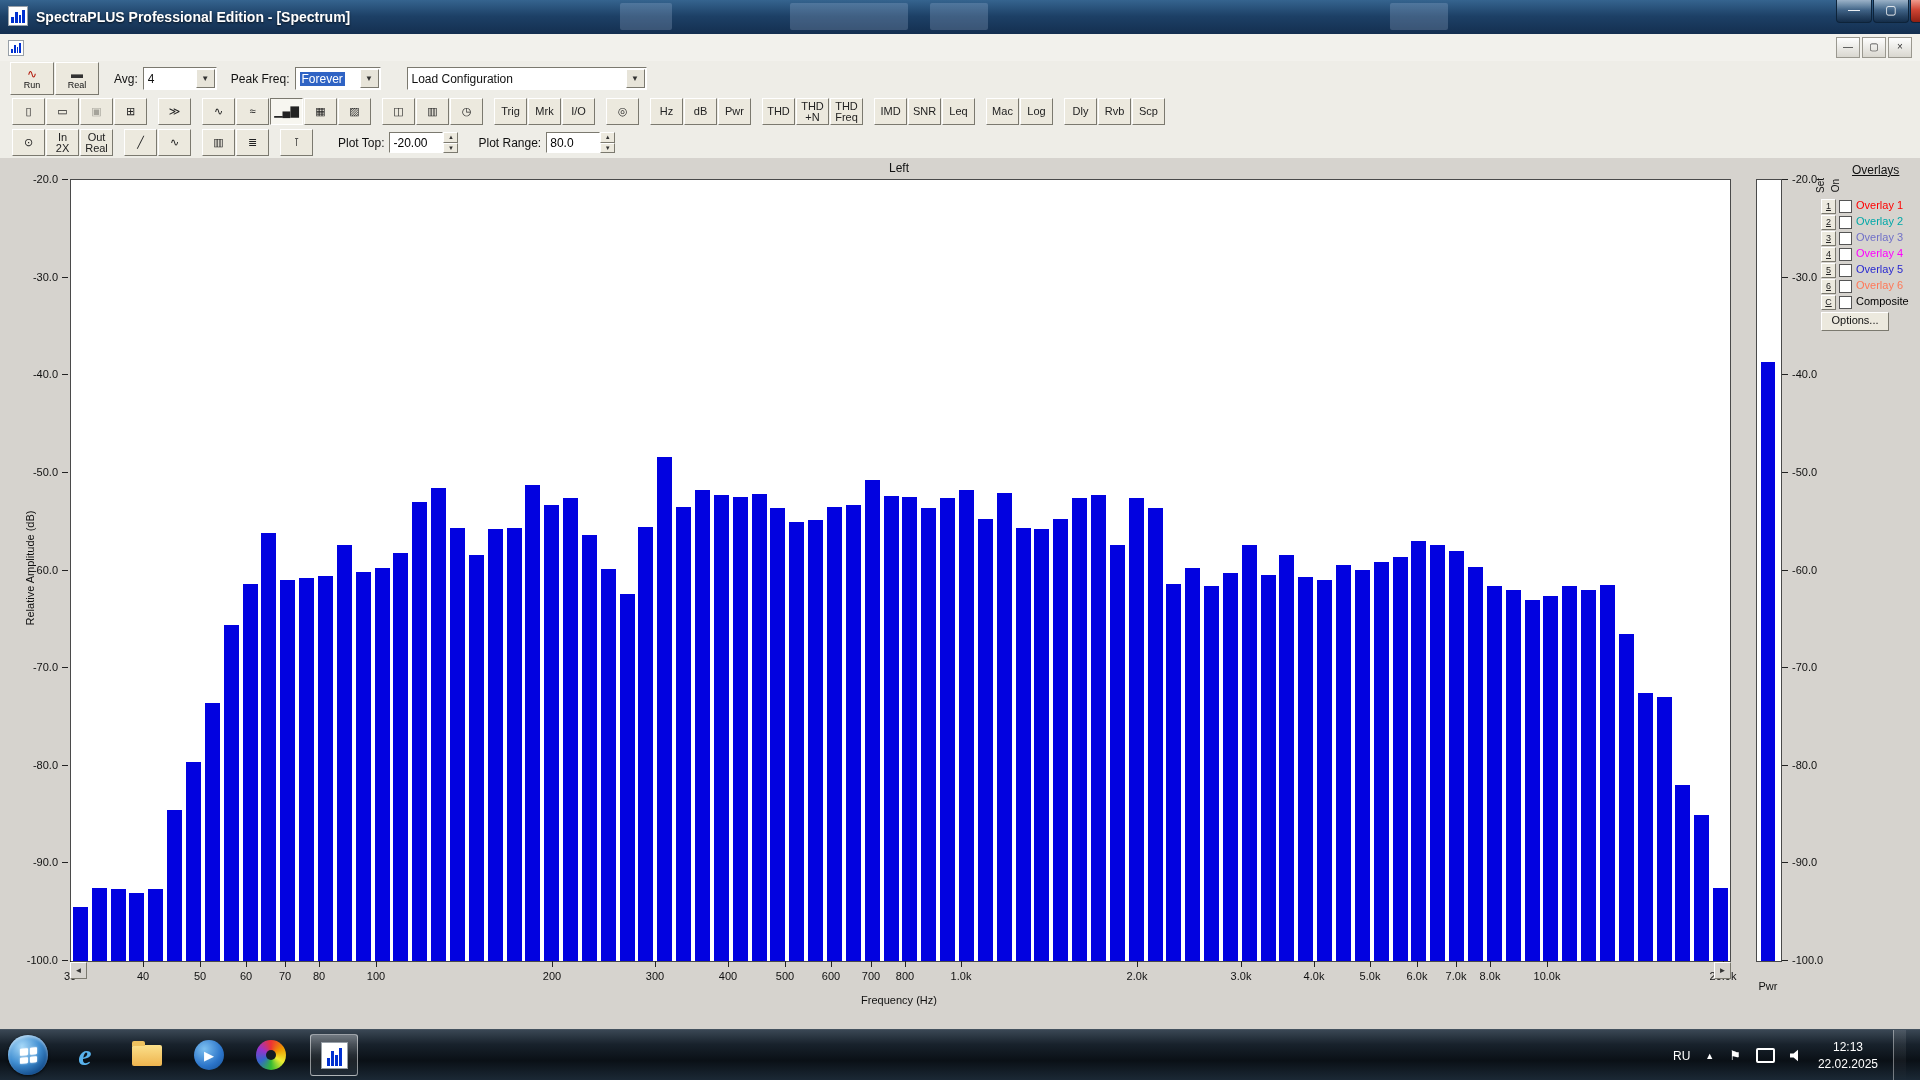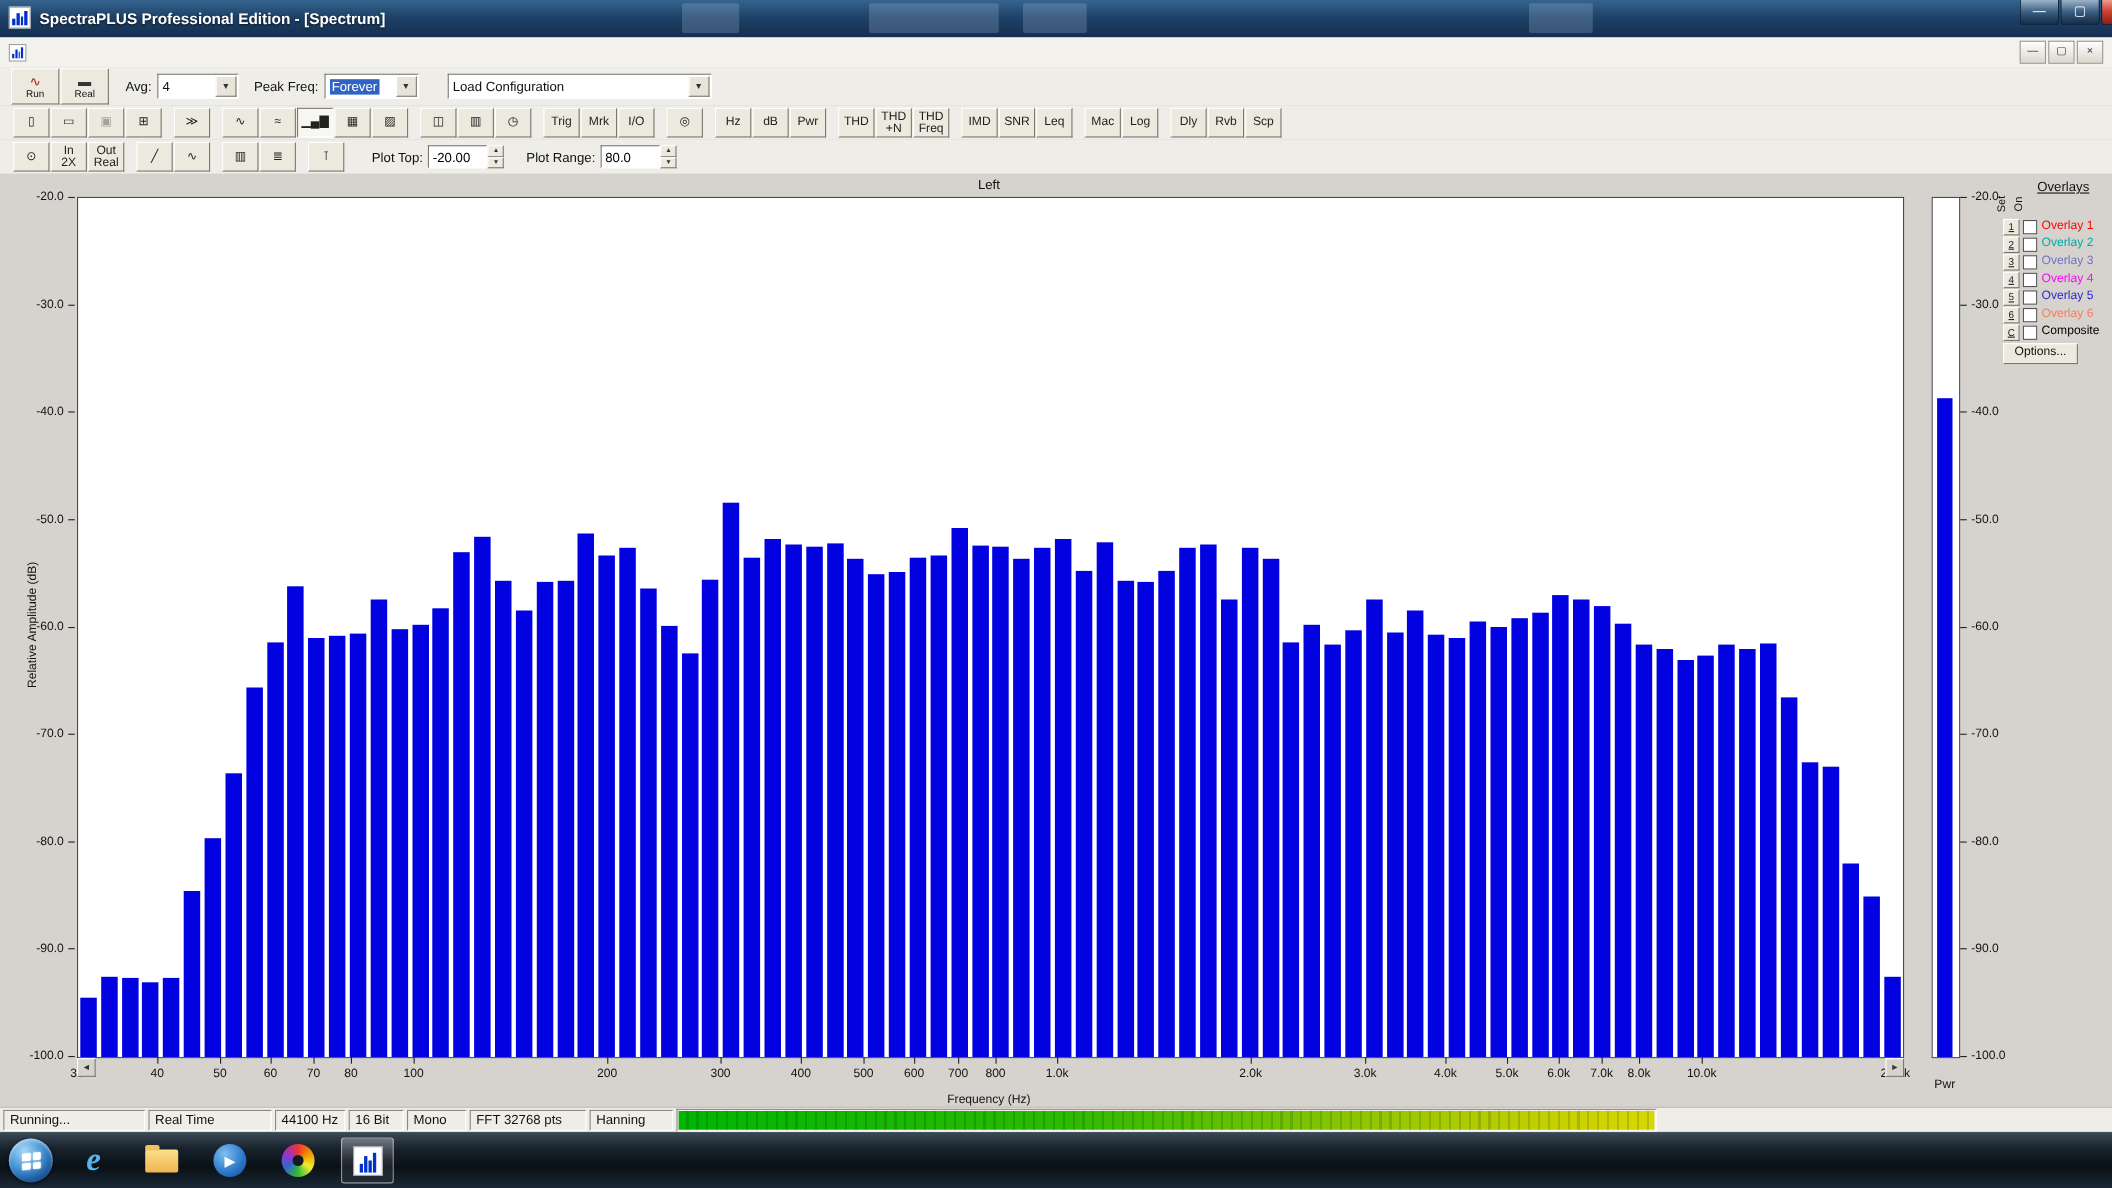--- a/index.html
+++ b/index.html
@@ -402,32 +402,20 @@
     
     <span class="ov-title">Overlays</span>
     <span class="ov-col" style="left:1813px;top:22px;">Set</span>
     <span class="ov-col" style="left:1829px;top:22px;">On</span>
     <span id="overlay-rows"><div class="ov-num" style="left: 1821px; top: 41px;">1</div><div class="ov-check" style="left: 1839px; top: 42px;"></div><div class="ov-label" style="left: 1856px; top: 41px; color: rgb(255, 0, 0);">Overlay 1</div><div class="ov-num" style="left: 1821px; top: 57px;">2</div><div class="ov-check" style="left: 1839px; top: 58px;"></div><div class="ov-label" style="left: 1856px; top: 57px; color: rgb(0, 168, 168);">Overlay 2</div><div class="ov-num" style="left: 1821px; top: 73px;">3</div><div class="ov-check" style="left: 1839px; top: 74px;"></div><div class="ov-label" style="left: 1856px; top: 73px; color: rgb(112, 112, 200);">Overlay 3</div><div class="ov-num" style="left: 1821px; top: 89px;">4</div><div class="ov-check" style="left: 1839px; top: 90px;"></div><div class="ov-label" style="left: 1856px; top: 89px; color: rgb(255, 0, 255);">Overlay 4</div><div class="ov-num" style="left: 1821px; top: 105px;">5</div><div class="ov-check" style="left: 1839px; top: 106px;"></div><div class="ov-label" style="left: 1856px; top: 105px; color: rgb(40, 40, 208);">Overlay 5</div><div class="ov-num" style="left: 1821px; top: 121px;">6</div><div class="ov-check" style="left: 1839px; top: 122px;"></div><div class="ov-label" style="left: 1856px; top: 121px; color: rgb(255, 120, 88);">Overlay 6</div><div class="ov-num" style="left: 1821px; top: 137px;">C</div><div class="ov-check" style="left: 1839px; top: 138px;"></div><div class="ov-label" style="left: 1856px; top: 137px; color: rgb(0, 0, 0);">Composite</div></span>
     <div class="ov-options">
       <span>Options...</span>
     </div>
   <div class="ytick-label" style="left: 14px; top: 15px;">-20.0</div><div class="tickmark" style="left: 62px; top: 21px; width: 6px; height: 1px;"></div><div class="tickmark" style="left: 1782px; top: 21px; width: 6px; height: 1px;"></div><div class="pwr-tick-label" style="left: 1792px; top: 15px;">-20.0</div><div class="ytick-label" style="left: 14px; top: 112.625px;">-30.0</div><div class="tickmark" style="left: 62px; top: 118.625px; width: 6px; height: 1px;"></div><div class="tickmark" style="left: 1782px; top: 118.625px; width: 6px; height: 1px;"></div><div class="pwr-tick-label" style="left: 1792px; top: 112.625px;">-30.0</div><div class="ytick-label" style="left: 14px; top: 210.25px;">-40.0</div><div class="tickmark" style="left: 62px; top: 216.25px; width: 6px; height: 1px;"></div><div class="tickmark" style="left: 1782px; top: 216.25px; width: 6px; height: 1px;"></div><div class="pwr-tick-label" style="left: 1792px; top: 210.25px;">-40.0</div><div class="ytick-label" style="left: 14px; top: 307.875px;">-50.0</div><div class="tickmark" style="left: 62px; top: 313.875px; width: 6px; height: 1px;"></div><div class="tickmark" style="left: 1782px; top: 313.875px; width: 6px; height: 1px;"></div><div class="pwr-tick-label" style="left: 1792px; top: 307.875px;">-50.0</div><div class="ytick-label" style="left: 14px; top: 405.5px;">-60.0</div><div class="tickmark" style="left: 62px; top: 411.5px; width: 6px; height: 1px;"></div><div class="tickmark" style="left: 1782px; top: 411.5px; width: 6px; height: 1px;"></div><div class="pwr-tick-label" style="left: 1792px; top: 405.5px;">-60.0</div><div class="ytick-label" style="left: 14px; top: 503.125px;">-70.0</div><div class="tickmark" style="left: 62px; top: 509.125px; width: 6px; height: 1px;"></div><div class="tickmark" style="left: 1782px; top: 509.125px; width: 6px; height: 1px;"></div><div class="pwr-tick-label" style="left: 1792px; top: 503.125px;">-70.0</div><div class="ytick-label" style="left: 14px; top: 600.75px;">-80.0</div><div class="tickmark" style="left: 62px; top: 606.75px; width: 6px; height: 1px;"></div><div class="tickmark" style="left: 1782px; top: 606.75px; width: 6px; height: 1px;"></div><div class="pwr-tick-label" style="left: 1792px; top: 600.75px;">-80.0</div><div class="ytick-label" style="left: 14px; top: 698.375px;">-90.0</div><div class="tickmark" style="left: 62px; top: 704.375px; width: 6px; height: 1px;"></div><div class="tickmark" style="left: 1782px; top: 704.375px; width: 6px; height: 1px;"></div><div class="pwr-tick-label" style="left: 1792px; top: 698.375px;">-90.0</div><div class="ytick-label" style="left: 14px; top: 796px;">-100.0</div><div class="tickmark" style="left: 62px; top: 802px; width: 6px; height: 1px;"></div><div class="tickmark" style="left: 1782px; top: 802px; width: 6px; height: 1px;"></div><div class="pwr-tick-label" style="left: 1792px; top: 796px;">-100.0</div><div class="tickmark" style="left: 70px; top: 803px; width: 1px; height: 6px;"></div><div class="xtick-label" style="left: 70px; top: 812px;">30</div><div class="tickmark" style="left: 143px; top: 803px; width: 1px; height: 6px;"></div><div class="xtick-label" style="left: 143px; top: 812px;">40</div><div class="tickmark" style="left: 200px; top: 803px; width: 1px; height: 6px;"></div><div class="xtick-label" style="left: 200px; top: 812px;">50</div><div class="tickmark" style="left: 246px; top: 803px; width: 1px; height: 6px;"></div><div class="xtick-label" style="left: 246px; top: 812px;">60</div><div class="tickmark" style="left: 285px; top: 803px; width: 1px; height: 6px;"></div><div class="xtick-label" style="left: 285px; top: 812px;">70</div><div class="tickmark" style="left: 319px; top: 803px; width: 1px; height: 6px;"></div><div class="xtick-label" style="left: 319px; top: 812px;">80</div><div class="tickmark" style="left: 376px; top: 803px; width: 1px; height: 6px;"></div><div class="xtick-label" style="left: 376px; top: 812px;">100</div><div class="tickmark" style="left: 552px; top: 803px; width: 1px; height: 6px;"></div><div class="xtick-label" style="left: 552px; top: 812px;">200</div><div class="tickmark" style="left: 655px; top: 803px; width: 1px; height: 6px;"></div><div class="xtick-label" style="left: 655px; top: 812px;">300</div><div class="tickmark" style="left: 728px; top: 803px; width: 1px; height: 6px;"></div><div class="xtick-label" style="left: 728px; top: 812px;">400</div><div class="tickmark" style="left: 785px; top: 803px; width: 1px; height: 6px;"></div><div class="xtick-label" style="left: 785px; top: 812px;">500</div><div class="tickmark" style="left: 831px; top: 803px; width: 1px; height: 6px;"></div><div class="xtick-label" style="left: 831px; top: 812px;">600</div><div class="tickmark" style="left: 871px; top: 803px; width: 1px; height: 6px;"></div><div class="xtick-label" style="left: 871px; top: 812px;">700</div><div class="tickmark" style="left: 905px; top: 803px; width: 1px; height: 6px;"></div><div class="xtick-label" style="left: 905px; top: 812px;">800</div><div class="tickmark" style="left: 961px; top: 803px; width: 1px; height: 6px;"></div><div class="xtick-label" style="left: 961px; top: 812px;">1.0k</div><div class="tickmark" style="left: 1137px; top: 803px; width: 1px; height: 6px;"></div><div class="xtick-label" style="left: 1137px; top: 812px;">2.0k</div><div class="tickmark" style="left: 1241px; top: 803px; width: 1px; height: 6px;"></div><div class="xtick-label" style="left: 1241px; top: 812px;">3.0k</div><div class="tickmark" style="left: 1314px; top: 803px; width: 1px; height: 6px;"></div><div class="xtick-label" style="left: 1314px; top: 812px;">4.0k</div><div class="tickmark" style="left: 1370px; top: 803px; width: 1px; height: 6px;"></div><div class="xtick-label" style="left: 1370px; top: 812px;">5.0k</div><div class="tickmark" style="left: 1417px; top: 803px; width: 1px; height: 6px;"></div><div class="xtick-label" style="left: 1417px; top: 812px;">6.0k</div><div class="tickmark" style="left: 1456px; top: 803px; width: 1px; height: 6px;"></div><div class="xtick-label" style="left: 1456px; top: 812px;">7.0k</div><div class="tickmark" style="left: 1490px; top: 803px; width: 1px; height: 6px;"></div><div class="xtick-label" style="left: 1490px; top: 812px;">8.0k</div><div class="tickmark" style="left: 1547px; top: 803px; width: 1px; height: 6px;"></div><div class="xtick-label" style="left: 1547px; top: 812px;">10.0k</div><div class="tickmark" style="left: 1723px; top: 803px; width: 1px; height: 6px;"></div><div class="xtick-label" style="left: 1723px; top: 812px;">20.0k</div><div class="scroll-btn" style="left: 70px; top: 804px;">◄</div><div class="scroll-btn" style="left: 1714px; top: 804px;">►</div></div>
 
-  <div class="statusbar" id="statusbar">
-      <div class="seg" style="width: 117px;">Running...</div>
-      <div class="seg" style="width: 100px;">Real Time</div>
-      <div class="seg" style="width: 52px;">44100 Hz</div>
-      <div class="seg" style="width: 38px;">16 Bit</div>
-      <div class="seg" style="width: 42px;">Mono</div>
-      <div class="seg" style="width: 94px;">FFT 32768 pts</div>
-      <div class="seg" style="width: 64px;">Hanning</div>
-      <div class="seg progress" style="width: 887px;">
-        <div class="progress-fill" style="width: 100%;"></div>
-      </div>
-    </div>
 
   <div class="taskbar">
     <div class="start-orb">
       <span class="flag">
           <i></i>
           <i></i>
           <i></i>
           <i></i>
         </span>
     </div>
@@ -448,15 +436,27 @@
       </div>
       <div class="tb-app active">
         <span class="mini-spec sz26">
             <i></i>
             <i></i>
             <i></i>
             <i></i>
           </span>
       </div>
     </div>
+    <div class="tray">
+      <span>RU</span>
+      <span class="tray-up">▲</span>
+      <span class="flag-glyph">⚑</span>
+      <span class="mon"></span>
+      <span class="spk"></span>
+      <div class="clock">
+        <div>12:13</div>
+        <div>22.02.2025</div>
+      </div>
+      <div class="peek"></div>
+    </div>
   </div>
 
 </div>
 
 </body></html>

